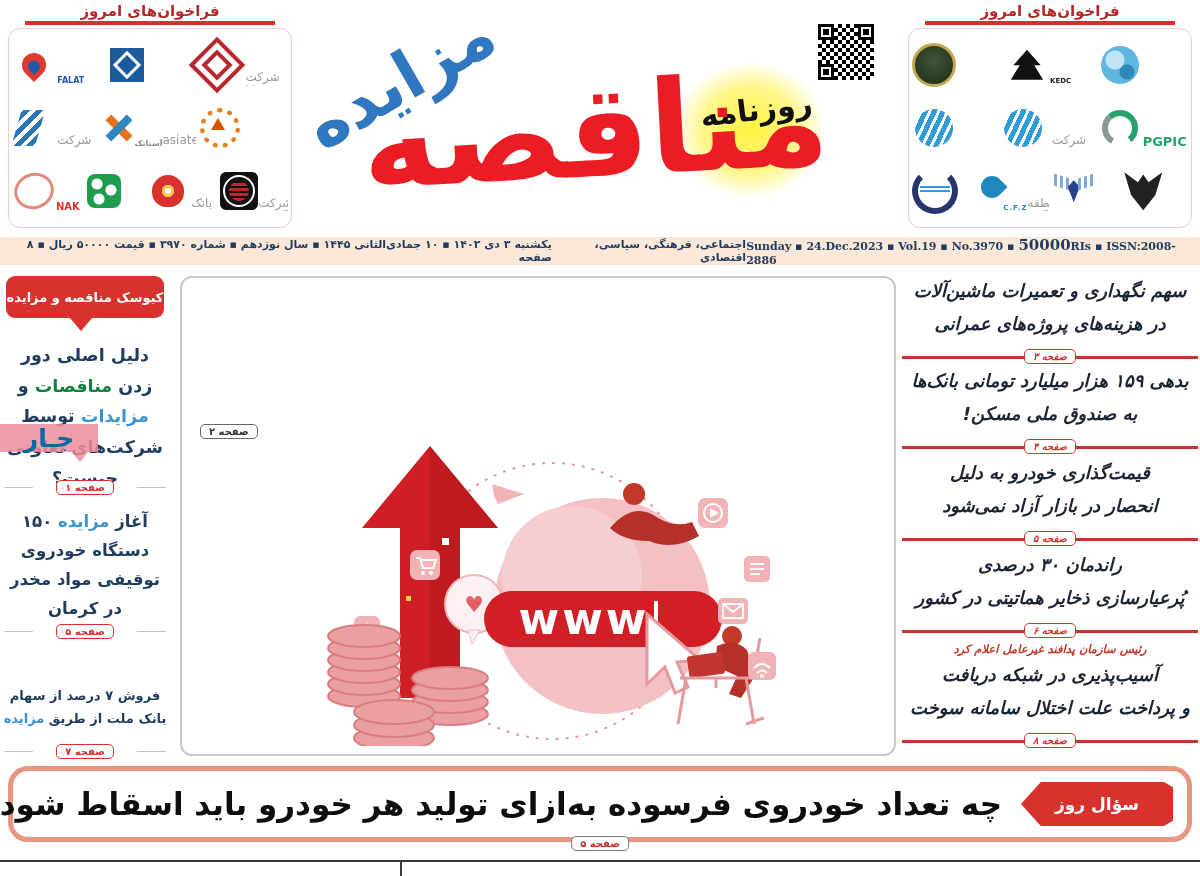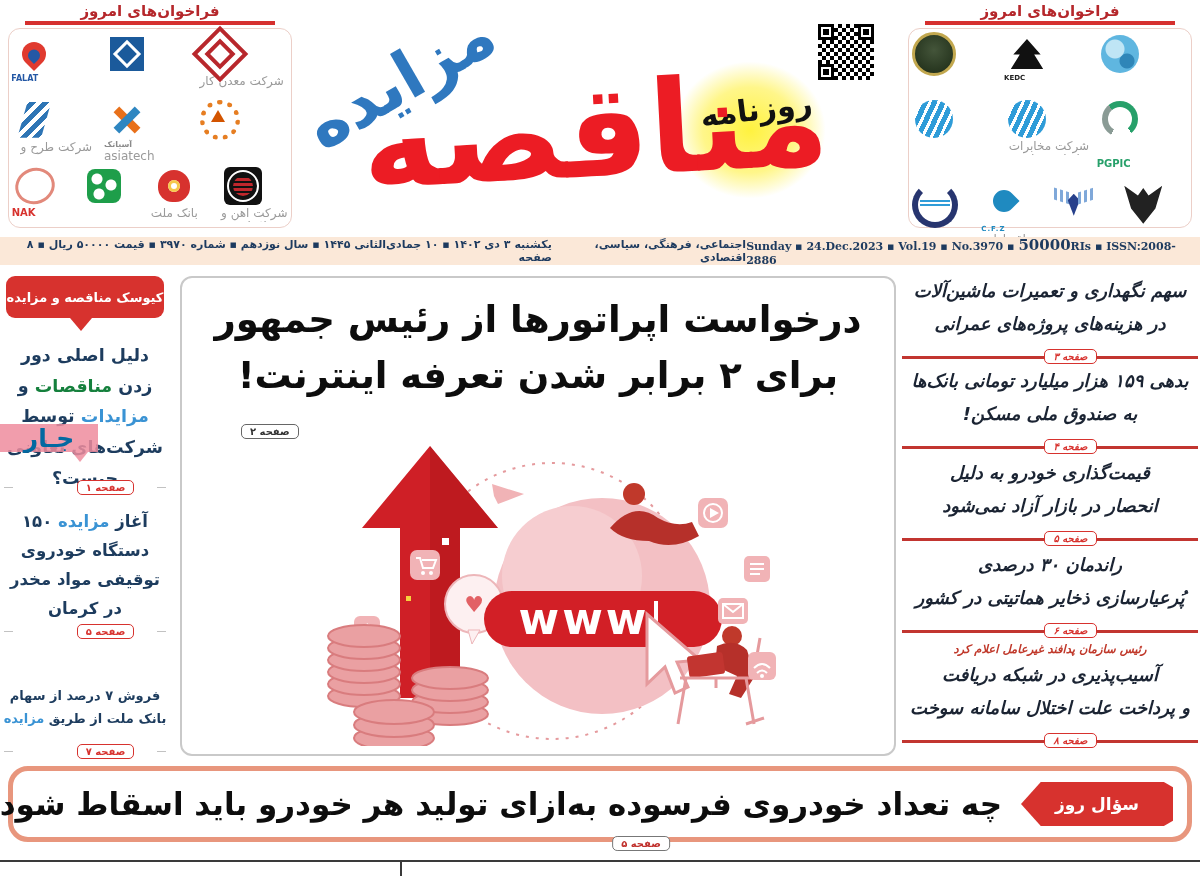--- a/index.html
+++ b/index.html
@@ -8,21 +8,21 @@
   
   .calls{position:absolute;top:0;width:300px;height:234px;}
   .calls.left{left:0;} .calls.right{left:900px;}
   .calls-header{position:absolute;top:2px;left:0;right:0;text-align:center;
        font-size:15px;font-weight:bold;color:#b5272b;}
   .calls-underline{position:absolute;top:21px;left:25px;width:250px;height:4px;background:#d6302e;}
   .calls-box{position:absolute;top:28px;left:8px;width:284px;height:200px;
        border:1px solid #eccfc8;border-radius:12px;padding:4px 2px;box-sizing:border-box;
        display:flex;flex-direction:column;justify-content:space-around;background:#fff;}
   .logo-row{display:flex;direction:ltr;justify-content:space-around;align-items:flex-start;}
-  .logo-cell{display:flex;flex-direction:column;align-items:flex-start;width:92px;}
+  .logo-cell{display:flex;align-items:flex-end;width:92px;}
   .logo-row.four .logo-cell{width:68px;}
   .art{width:46px;height:42px;position:relative;display:flex;align-items:center;justify-content:center;}
   .logo-word{font-size:8px;font-weight:bold;line-height:1.1;}
   .logo-caption{font-size:12px;color:#9a9a9a;line-height:1.15;text-align:center;max-width:90px;height:15px;overflow:hidden;}
   .logo-caption:empty{visibility:hidden;}
   
   .a-flame{width:24px;height:24px;background:#e03a2f;border-radius:50% 50% 50% 0;transform:rotate(-45deg);position:relative;}
   .a-flame::after{content:"";position:absolute;inset:7px 7px 5px 5px;background:#2458a5;border-radius:50% 50% 50% 0;}
   .w-falat{color:#2458a5;}
   .a-bluesq{width:34px;height:34px;background:#1b5a9b;position:relative;}
@@ -52,21 +52,21 @@
   .a-kedc{width:36px;height:30px;background:#111;clip-path:polygon(50% 0,88% 52%,70% 52%,95% 100%,5% 100%,30% 52%,12% 52%);}
   .w-kedc{color:#222;font-size:7px;}
   .a-rwater{width:38px;height:38px;border-radius:50%;background:#5fb6e0;
        background-image:radial-gradient(circle 10px at 14px 14px,#bfe5f5 0 9px,transparent 10px),
                         radial-gradient(circle 8px at 26px 26px,#2f86b8 0 7px,transparent 8px);}
   .a-tel{width:38px;height:38px;border-radius:50%;background:#2f9cd8;
        background-image:repeating-linear-gradient(115deg,transparent 0 5px,#fff 5px 8px);}
   .a-pgpic{width:36px;height:36px;border-radius:50%;
        background:conic-gradient(from 210deg,#8a9b95 0 110deg,#27a06a 110deg 290deg,#fff 290deg 360deg);position:relative;}
   .a-pgpic::after{content:"";position:absolute;inset:6px;background:#fff;border-radius:50%;}
-  .w-pgpic{color:#27a06a;font-size:10px;margin-top:18px;}
+  .w-pgpic{color:#27a06a;font-size:13px;margin-top:18px;}
   .a-twater{width:34px;height:34px;border-radius:50%;border:6px solid #27356f;border-top-color:#fff;position:relative;}
   .a-twater::after{content:"";position:absolute;left:2px;right:2px;top:10px;height:8px;
        background:repeating-linear-gradient(0deg,#2f9cd8 0 2px,#fff 2px 4px);}
   .a-chab{width:22px;height:22px;background:#1f8ac0;border-radius:50% 0 50% 50%;transform:rotate(45deg);position:relative;top:-4px;}
   .w-chab{color:#1f8ac0;font-size:7px;letter-spacing:1px;}
   .a-azad{width:40px;height:38px;position:relative;}
   .a-azad::before,.a-azad::after{content:"";position:absolute;top:4px;width:16px;height:12px;
        background:repeating-linear-gradient(90deg,#7fa8d9 0 3px,#fff 3px 6px);}
   .a-azad::before{left:0;transform:skewY(18deg);} .a-azad::after{right:0;transform:skewY(-18deg);}
   .a-azad .rhomb{position:absolute;left:14px;top:8px;width:12px;height:22px;background:#27408b;
@@ -102,21 +102,21 @@
   .art1{top:340px;font-size:17.5px;}
   .art2{top:508px;font-size:16.5px;}
   .art3{top:685px;font-size:13px;}
   .acc-red{color:#15803d;} .acc-blue{color:#3a93d4;}
   .watermark{position:absolute;left:0;top:424px;width:98px;height:28px;background:rgba(238,140,158,.85);
         color:#0369a1;font-size:25px;font-weight:bold;display:flex;align-items:center;justify-content:center;z-index:3;}
   .watermark::after{content:"";position:absolute;top:100%;right:10px;border:8px solid transparent;border-top:10px solid rgba(238,140,158,.85);}
   .side-sep{position:absolute;left:4px;width:162px;display:flex;align-items:center;gap:23px;}
   .sline{flex:1;height:1px;background:#c2c2c2;}
   .badge{display:inline-block;background:#fff;border:1px solid #d7322e;color:#d7322e;
-        font-size:10px;font-weight:bold;padding:1px 8px;border-radius:5px;white-space:nowrap;margin-left:41px;}
+        font-size:10px;font-weight:bold;padding:1px 8px;border-radius:5px;white-space:nowrap;}
   
   .lead-card{position:absolute;left:180px;top:276px;width:716px;height:480px;background:#fff;
         border:2px solid #c9c9c9;border-radius:12px;box-sizing:border-box;}
   .lead-headline{position:absolute;left:0;right:0;top:14px;text-align:center;color:#0d0d0d;
         font-size:37px;font-weight:bold;line-height:1.5;}
   .lead-badge{position:absolute;left:18px;top:146px;border-color:#666;color:#333;}
   .illus{position:absolute;left:120px;top:168px;}
   
   .rcol{position:absolute;left:902px;top:0;width:296px;}
   .ritem{position:absolute;left:0;width:296px;text-align:center;font-style:italic;}
@@ -340,24 +340,20 @@
   <div class="side-art art3">
     <span>فروش ۷ درصد از سهام بانک ملت از طریق </span><span class="acc-blue">مزایده</span>
   </div>
   <div class="side-sep" style="top:744px">
     <span class="sline"></span>
       <span class="badge">صفحه ۷</span>
       <span class="sline"></span>
   </div>
 
   <div class="lead-card">
-    <div class="lead-headline">
-      <div>درخواست اپراتورها از رئیس جمهور</div>
-      <div>برای ۲ برابر شدن تعرفه اینترنت!</div>
-    </div>
     <span class="badge lead-badge">صفحه ۲</span>
 
     <svg class="illus" width="476" height="300" viewBox="0 0 476 300">
 
       <circle cx="250" cy="155" r="138" fill="none" stroke="#e59a9d" stroke-width="2" stroke-dasharray="3 7"></circle>
 
       <circle cx="300" cy="160" r="108" fill="#f3c0c4"></circle>
       <circle cx="270" cy="130" r="70" fill="#f6cdd0"></circle>
 
       <g>

